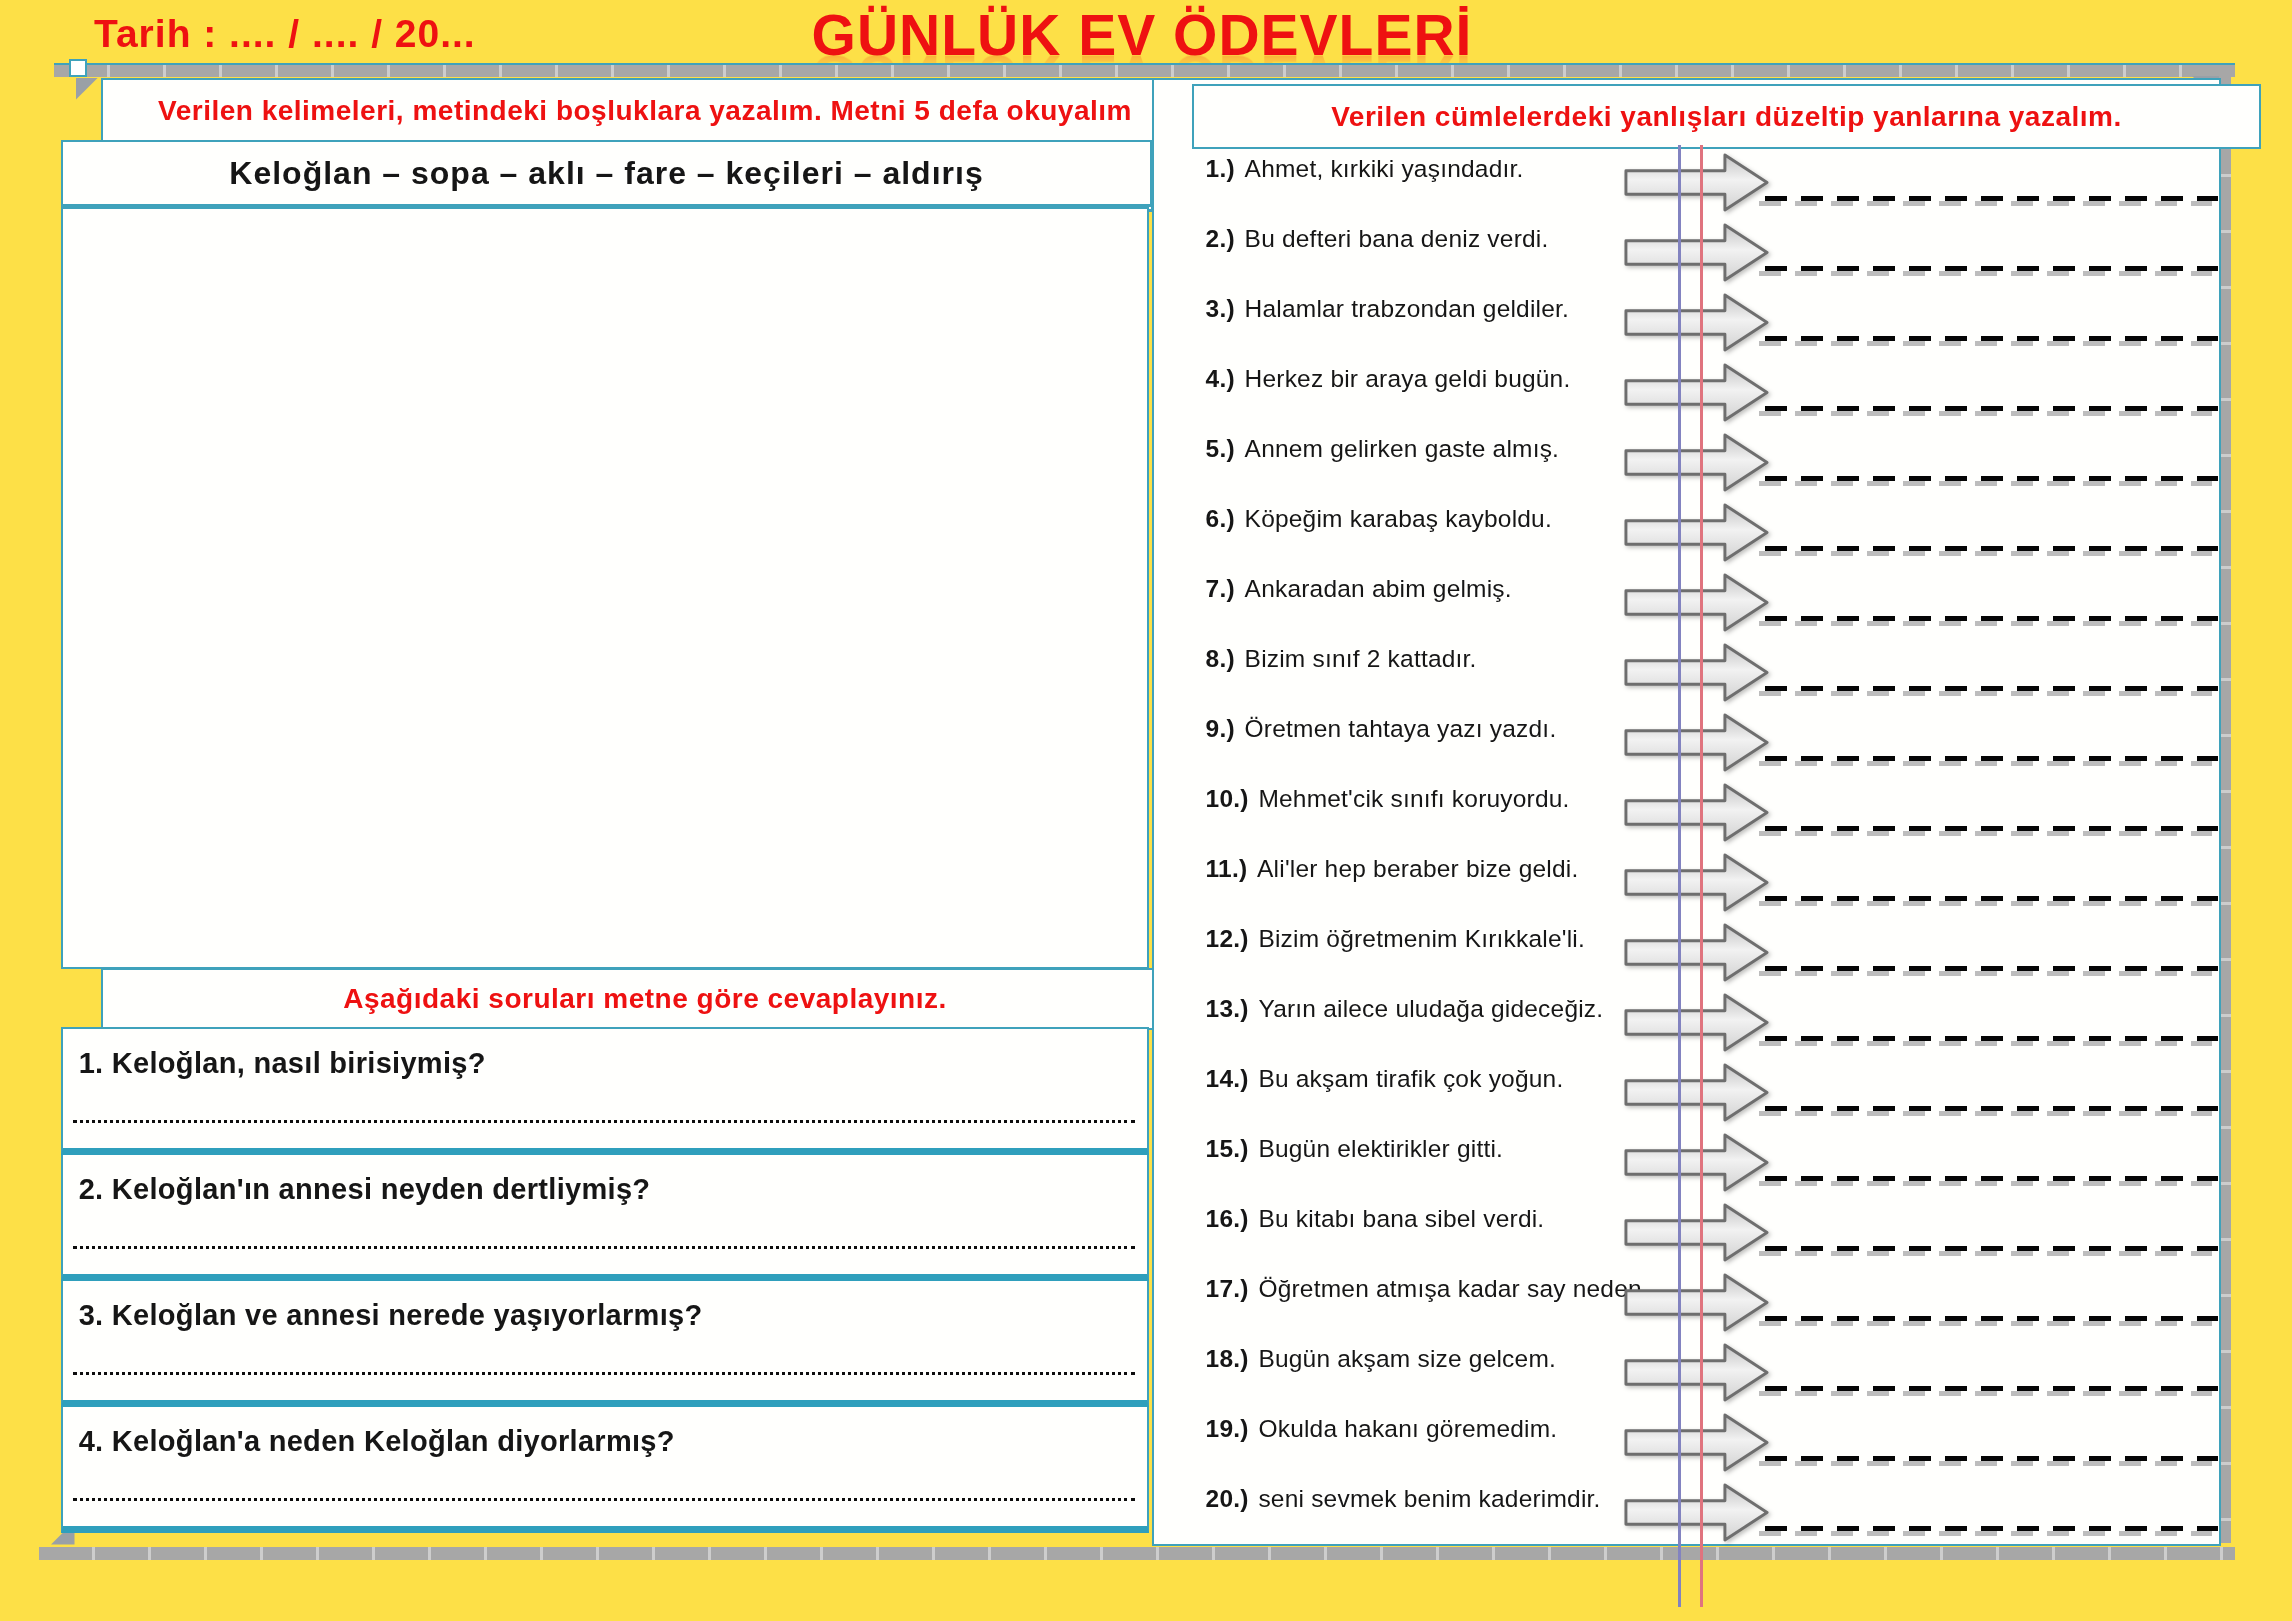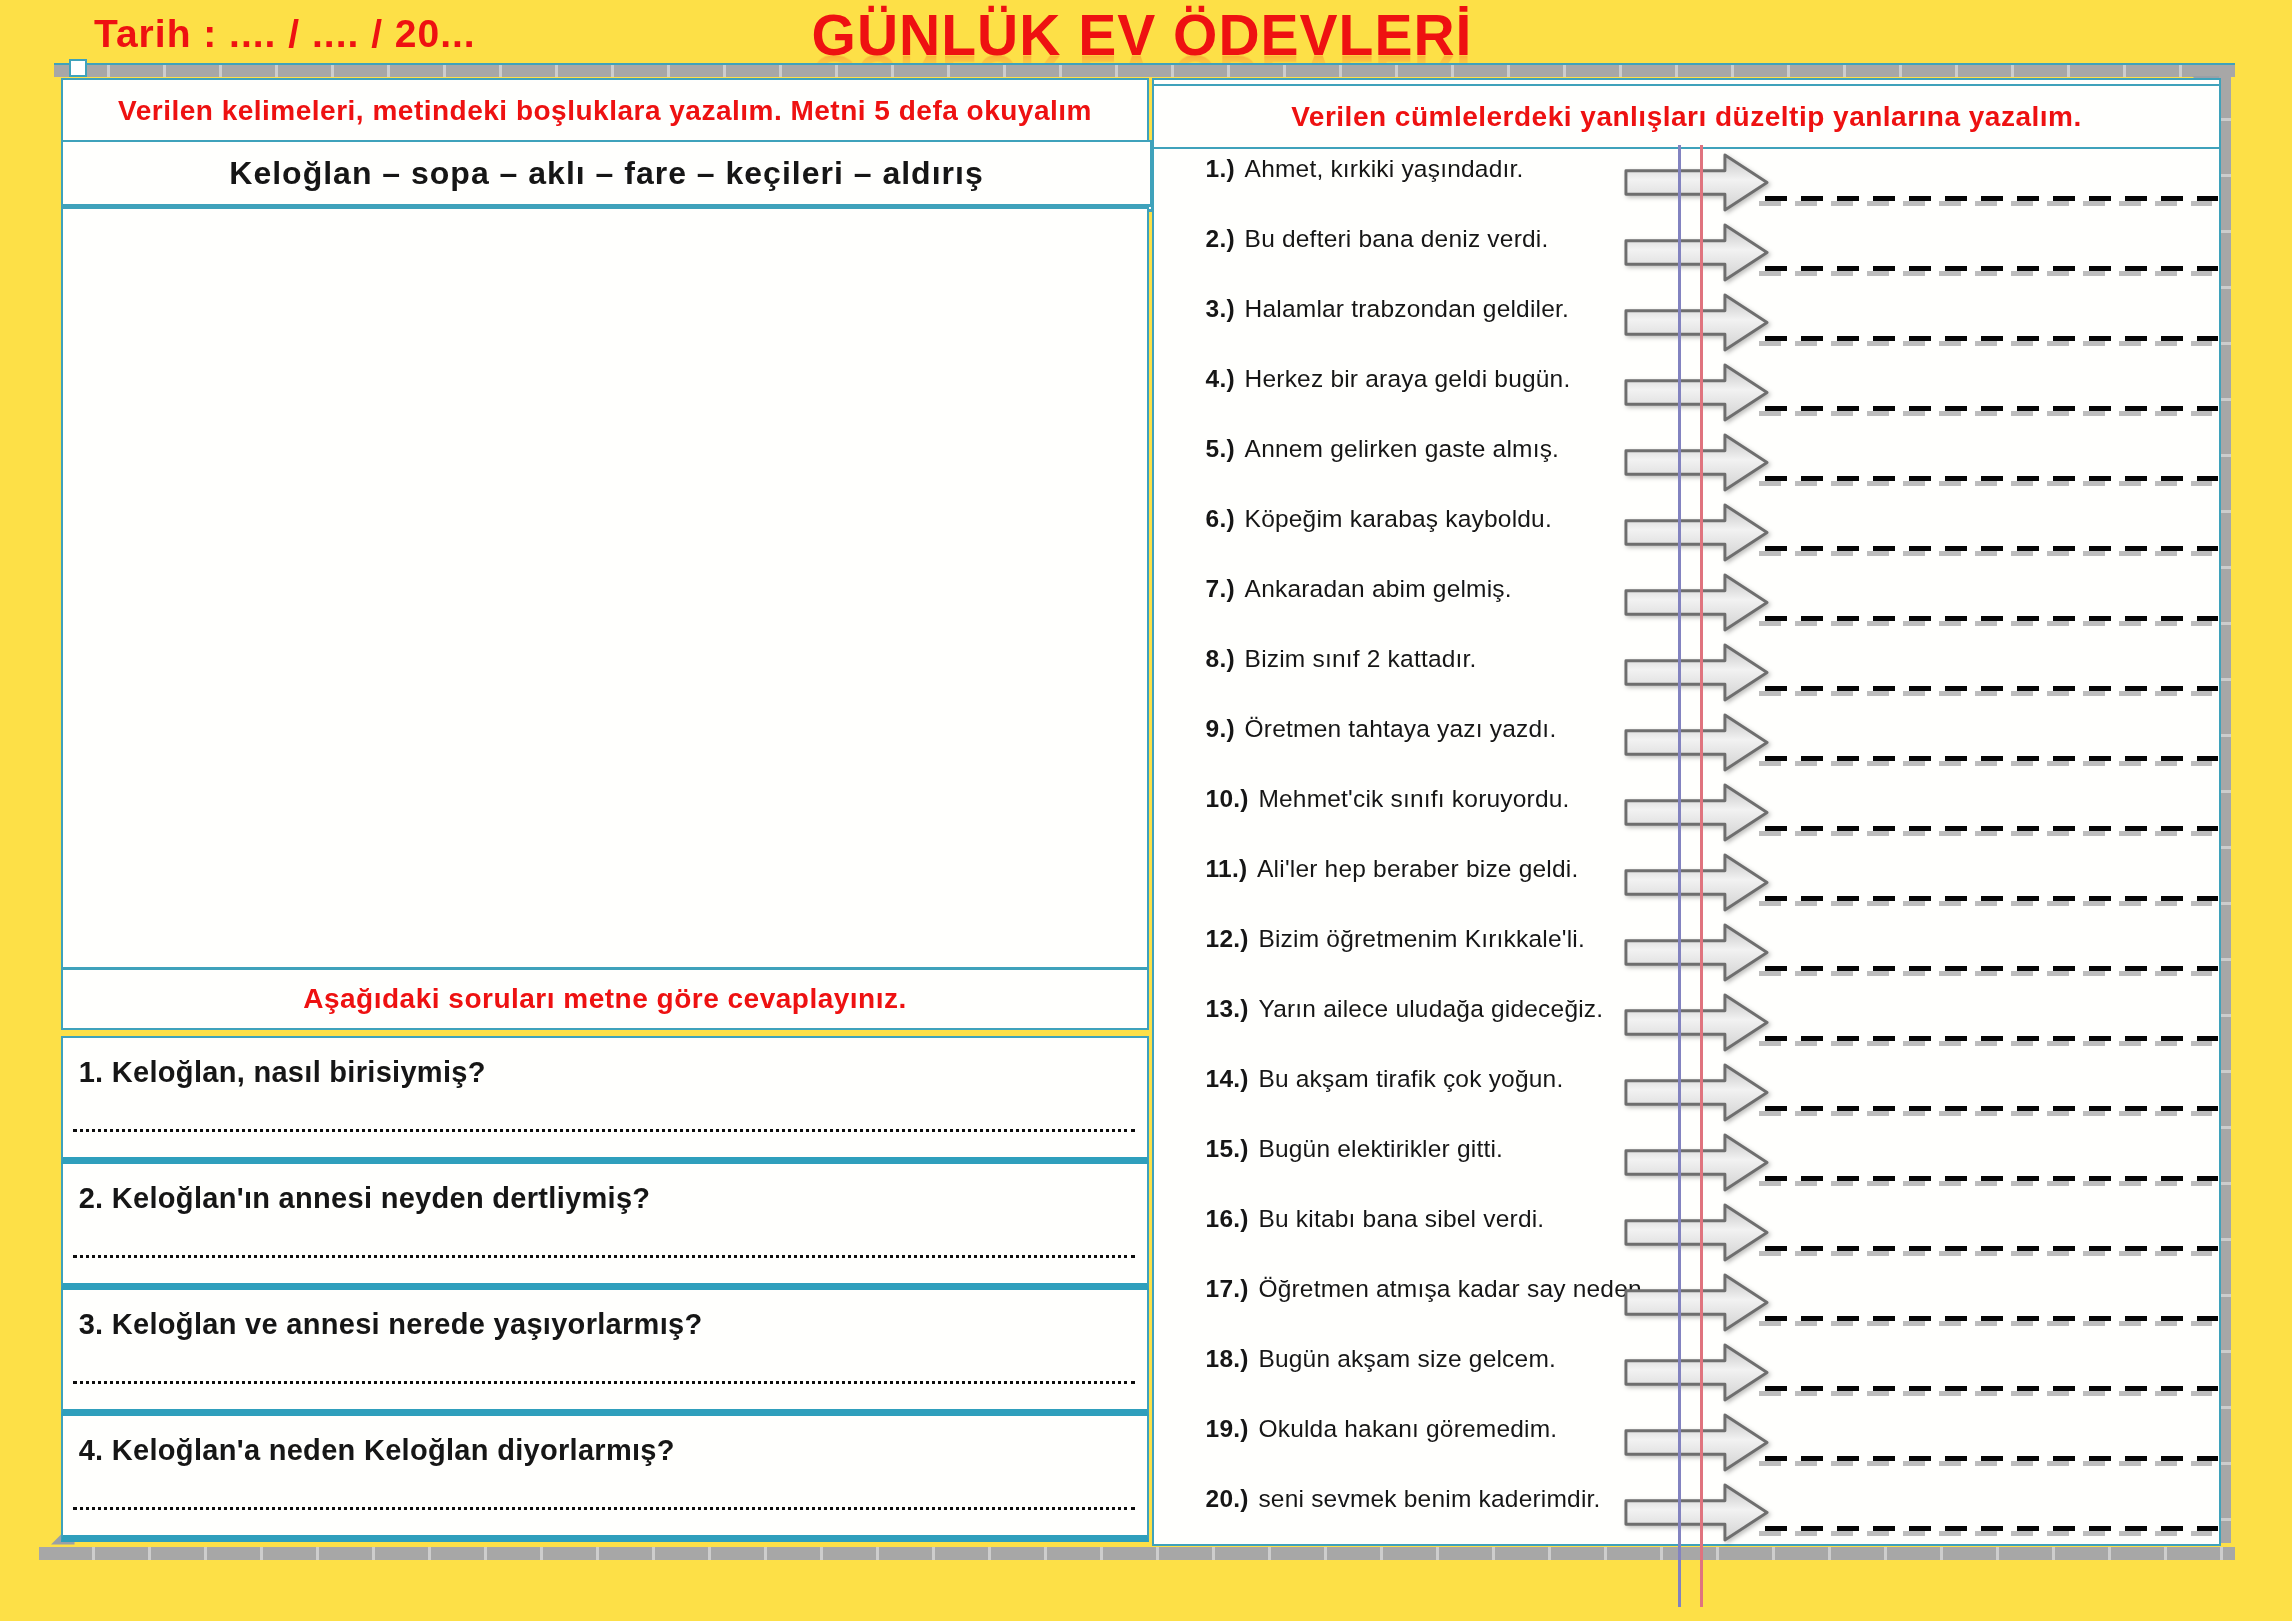--- a/index.html
+++ b/index.html
@@ -27,21 +27,21 @@
   .bar{position:absolute;background:var(--gray);}
   .bar.h{background-image:repeating-linear-gradient(90deg,transparent 0 53px,var(--gray-tick) 53px 56px);}
   .bar.v{background-image:repeating-linear-gradient(180deg,transparent 0 53px,var(--gray-tick) 53px 56px);}
   .topline{position:absolute;background:var(--teal);}
   .tri{position:absolute;background:#9aa0a6;}
   .handle{position:absolute;background:#ffffff;border:2px solid var(--teal);}
 
   
   .box{position:absolute;background:var(--paper);border:2.9px solid var(--teal);box-sizing:border-box;}
   .red-head{display:flex;align-items:center;justify-content:center;text-align:center;
-            color:var(--red);font-size:28px;font-weight:bold;letter-spacing:0.5px;}
+            color:var(--red);font-size:28px;font-weight:bold;letter-spacing:0.5px;margin-left:40px;}
 
   
   .wordbank{display:flex;align-items:center;justify-content:center;font-size:32px;font-weight:bold;
             letter-spacing:1px;border-bottom:8.8px double var(--teal);}
   .story{padding:19.6px 11.8px 0 13.7px;font-size:28px;line-height:46px;letter-spacing:0.2px;}
   .story .sline{white-space:nowrap;}
   .story .sline:first-child{text-indent:108px;}
   .qwrap{position:absolute;left:61px;top:1027px;width:1088px;}
   .qbox{position:relative;height:126px;background:var(--paper);border-left:2.9px solid var(--teal);
         border-right:2.9px solid var(--teal);border-bottom:7.8px solid var(--teal-thick);box-sizing:border-box;}
@@ -94,21 +94,21 @@
       <div class="sline"></div>
       <div class="sline"></div>
       <div class="sline"></div>
       <div class="sline"></div>
       <div class="sline"></div>
       <div class="sline"></div>
     </div>
 
   <div class="box red-head" style="left:61px;top:968px;width:1088px;height:62px;">Aşağıdaki soruları metne göre cevaplayınız.</div>
 
-  <div class="qwrap" style="border-top:2.9px solid var(--teal);margin-top:9px;">
+  <div class="qwrap" style="border-top:2.9px solid var(--teal);">
 
   <div class="qbox">
       <div class="qtext">1. Keloğlan, nasıl birisiymiş?</div>
       <div class="answer-line"></div>
     </div>
       <div class="qbox">
       <div class="qtext">2. Keloğlan'ın annesi neyden dertliymiş?</div>
       <div class="answer-line"></div>
     </div>
       <div class="qbox">

